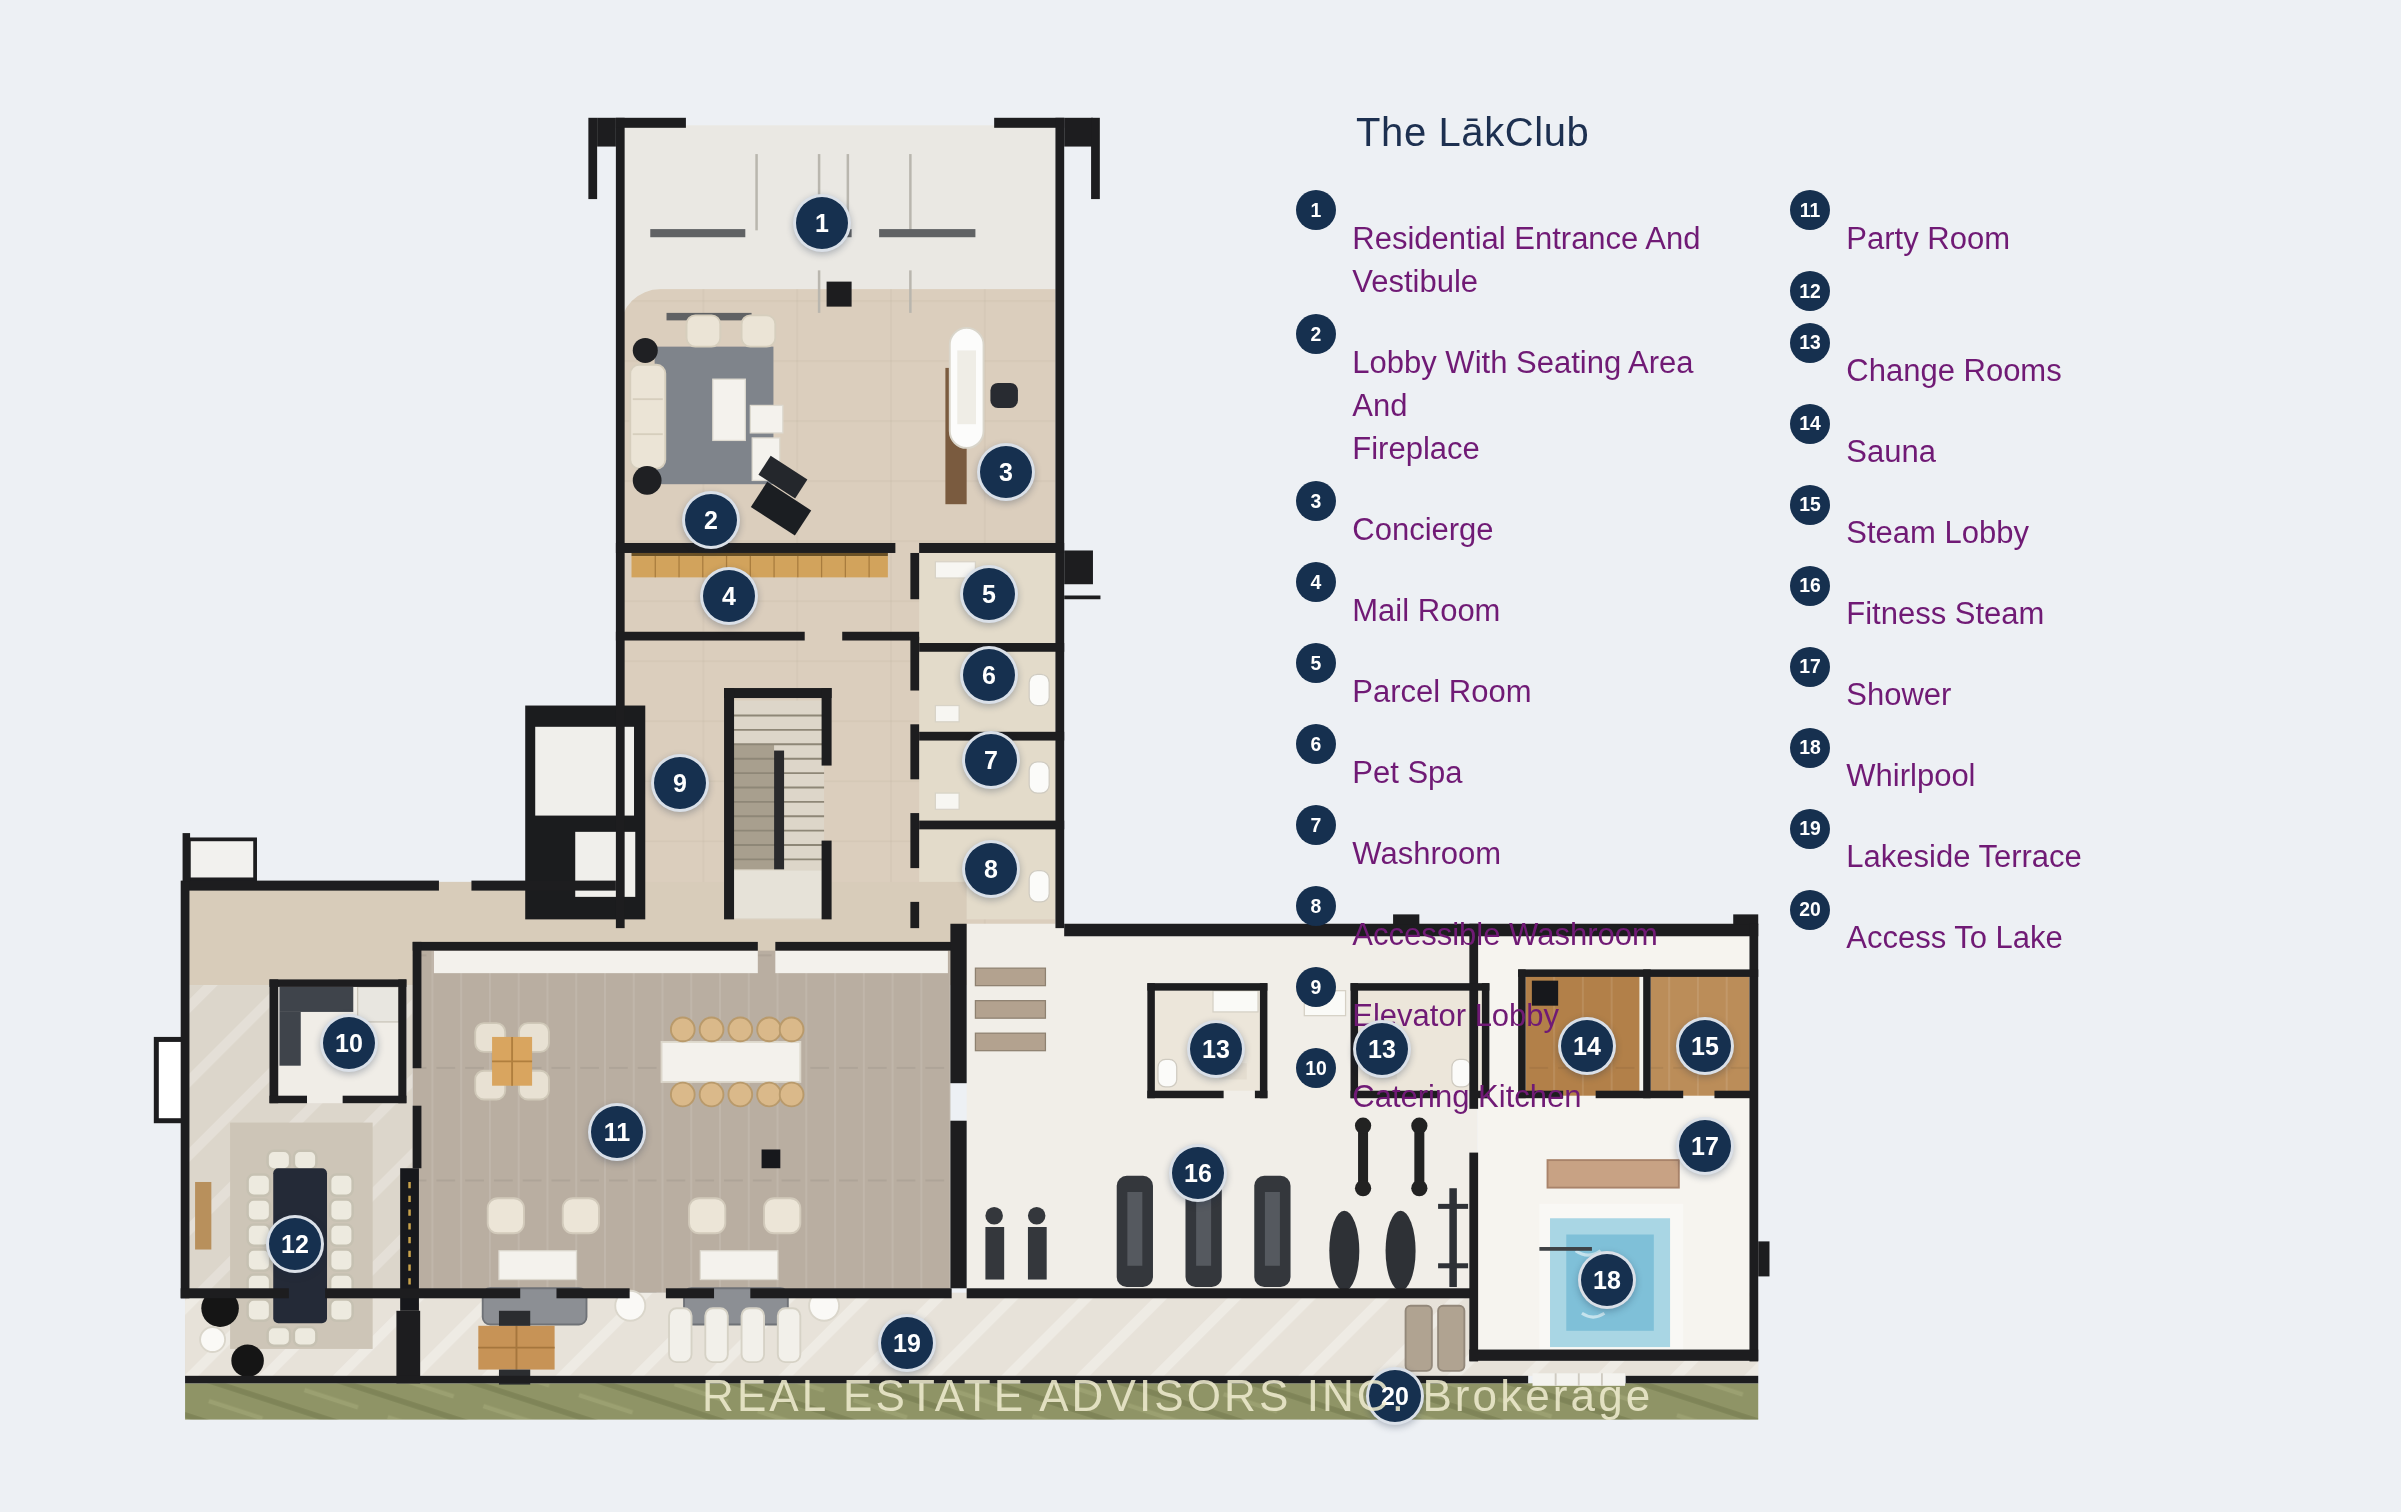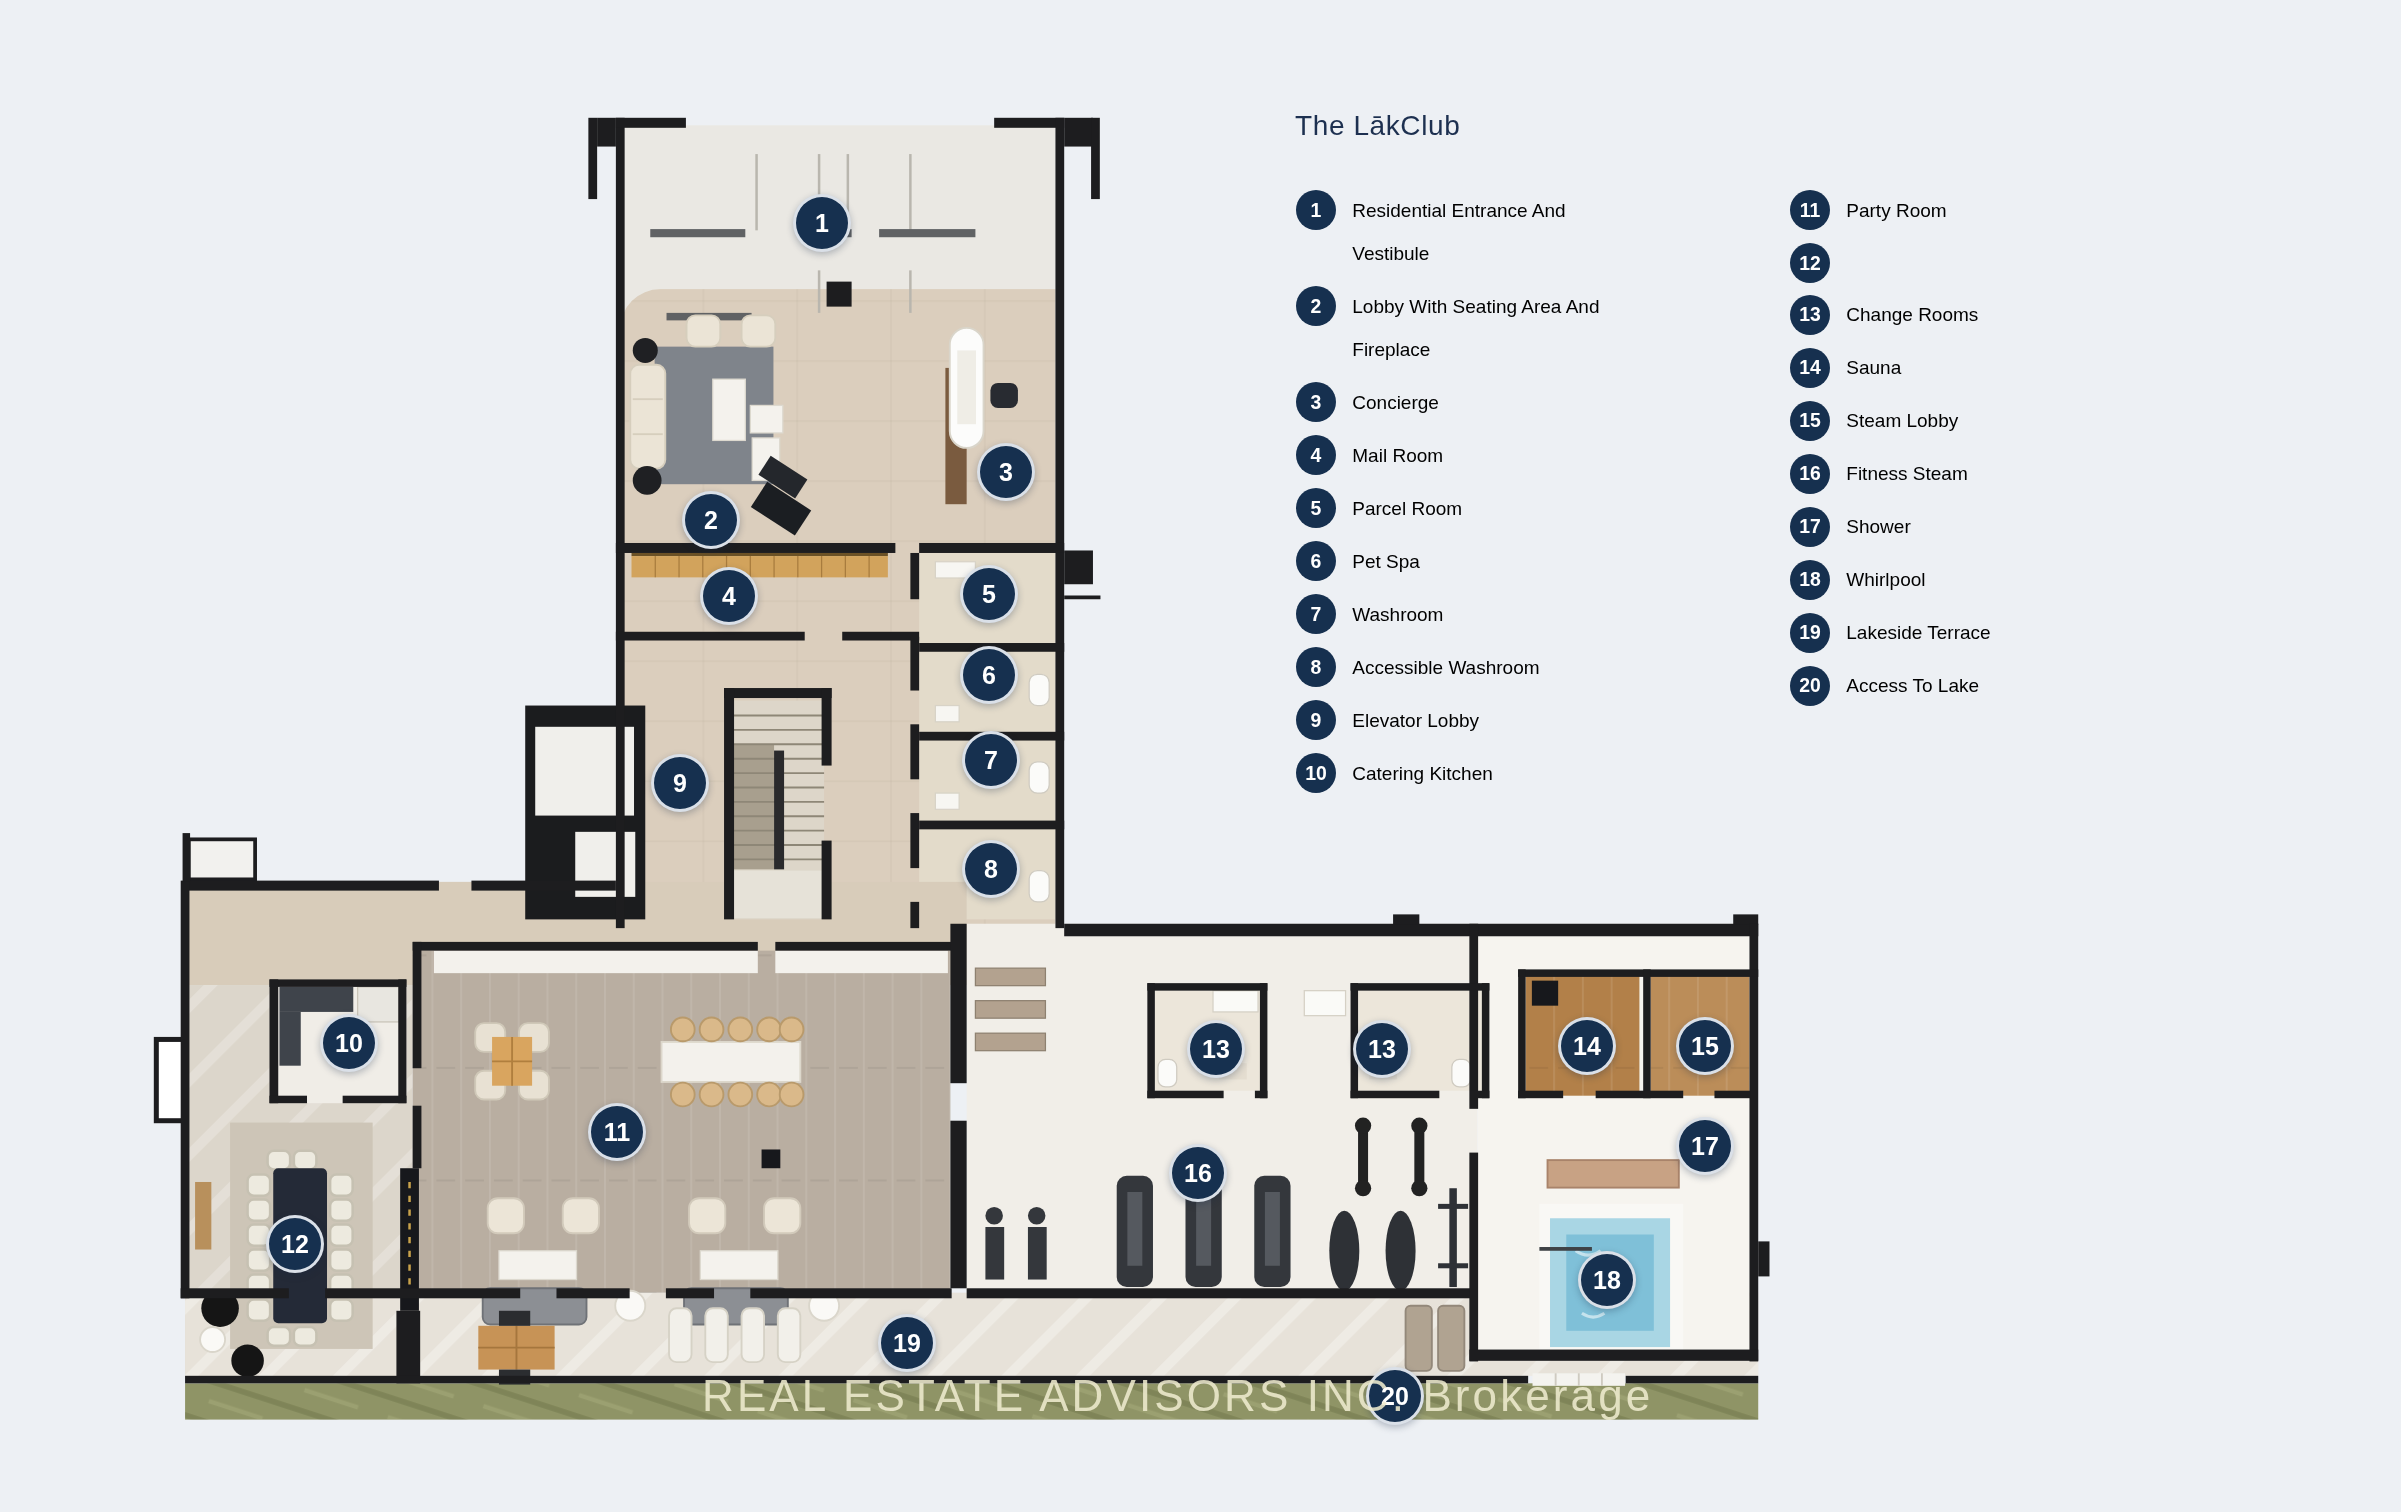--- a/index.html
+++ b/index.html
@@ -3,33 +3,33 @@
 <meta charset="utf-8">
 <style>
   html,body{margin:0;padding:0;}
   body{
     width:2401px;height:1513px;position:relative;overflow:hidden;
     background:#edf0f4;
     font-family:"Liberation Sans",sans-serif;
   }
   #plan-svg{position:absolute;left:0;top:0;}
   .page-title{
-    position:absolute;left:1295px;top:110px;
-    font-size:28px;font-weight:500;letter-spacing:0.6px;color:#1d3050;text-align:center;
+    position:absolute;left:1356px;top:110px;
+    font-size:40px;font-weight:500;letter-spacing:0.6px;color:#1d3050;text-align:center;
   }
   .legend-col{position:absolute;top:189px;}
   #legend-col1{left:1296px;width:432px;}
   #legend-col2{left:1790px;width:400px;}
   .legend-item{display:flex;gap:16.3px;margin-bottom:10px;align-items:flex-start;}
   .legend-badge{
     flex:0 0 auto;width:40px;height:40px;border-radius:50%;
     background:#16304f;color:#ffffff;font-size:19.4px;font-weight:700;
     display:flex;align-items:center;justify-content:center;margin-top:1.3px;
   }
-  .legend-label{font-size:19px;line-height:43px;color:#000000;}
+  .legend-label{font-size:31px;line-height:43px;color:#701a75;margin-top:28px;}
   .plan-badge{
     position:absolute;width:58px;height:58px;border-radius:50%;
     transform:translate(-50%,-50%);
     background:#16304f;border:3.8px solid rgba(236,240,245,.92);
     color:#fff;font-size:25px;font-weight:700;
     display:flex;align-items:center;justify-content:center;
     box-shadow:0 2.5px 7.5px rgba(20,40,70,.28);
     box-sizing:border-box;
   }
   .watermark{

